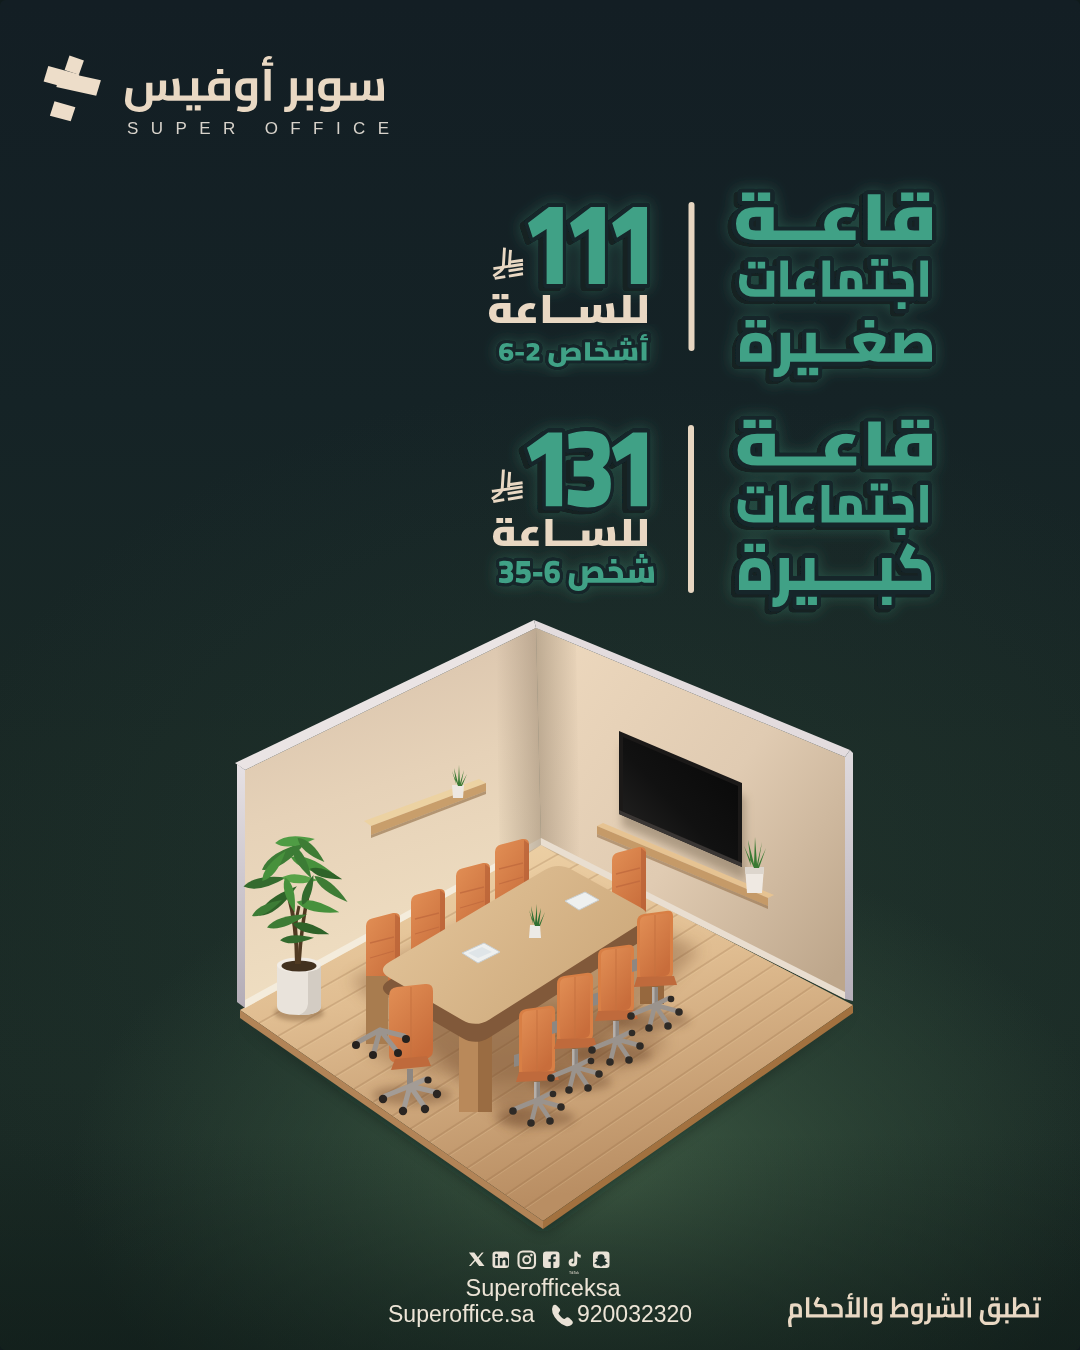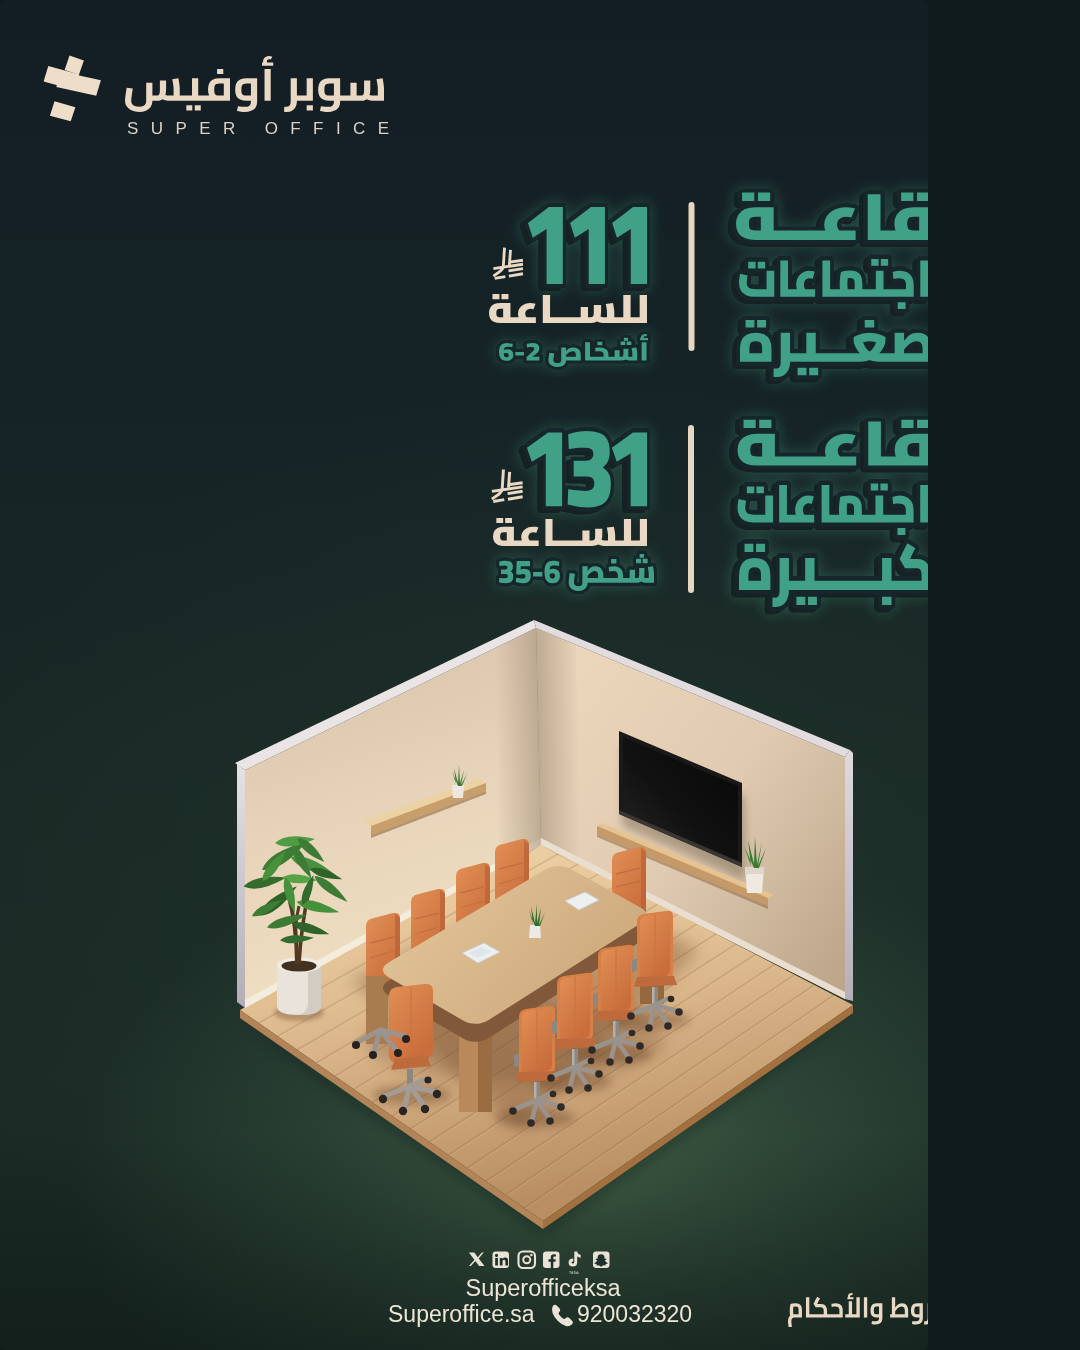--- a/index.html
+++ b/index.html
@@ -1,12 +1,12 @@
 <!DOCTYPE html>
-<html><head><meta charset="utf-8"><style>html,body{margin:0;padding:0;background:#101b1c}.page{position:relative;width:928px;height:1350px;overflow:hidden;font-family:"Liberation Sans",sans-serif;border-radius:6px;}</style></head><body>
+<html><head><meta charset="utf-8"><style>html,body{margin:0;padding:0;background:#101b1c}.page{position:relative;width:1080px;height:1350px;overflow:hidden;font-family:"Liberation Sans",sans-serif;border-radius:6px;}</style></head><body>
 <div class="page"><svg width="1080" height="1350" viewBox="0 0 1080 1350" xmlns="http://www.w3.org/2000/svg">
       <defs>
 <linearGradient id="bgBase" x1="0" y1="0" x2="0" y2="1">
  <stop offset="0" stop-color="#131e24"></stop>
  <stop offset="0.3" stop-color="#152326"></stop>
  <stop offset="0.55" stop-color="#192825"></stop>
  <stop offset="0.8" stop-color="#1b2b26"></stop>
  <stop offset="1" stop-color="#182722"></stop>
 </linearGradient>
 <radialGradient id="glowBot" cx="0.5" cy="0.5" r="0.5">

